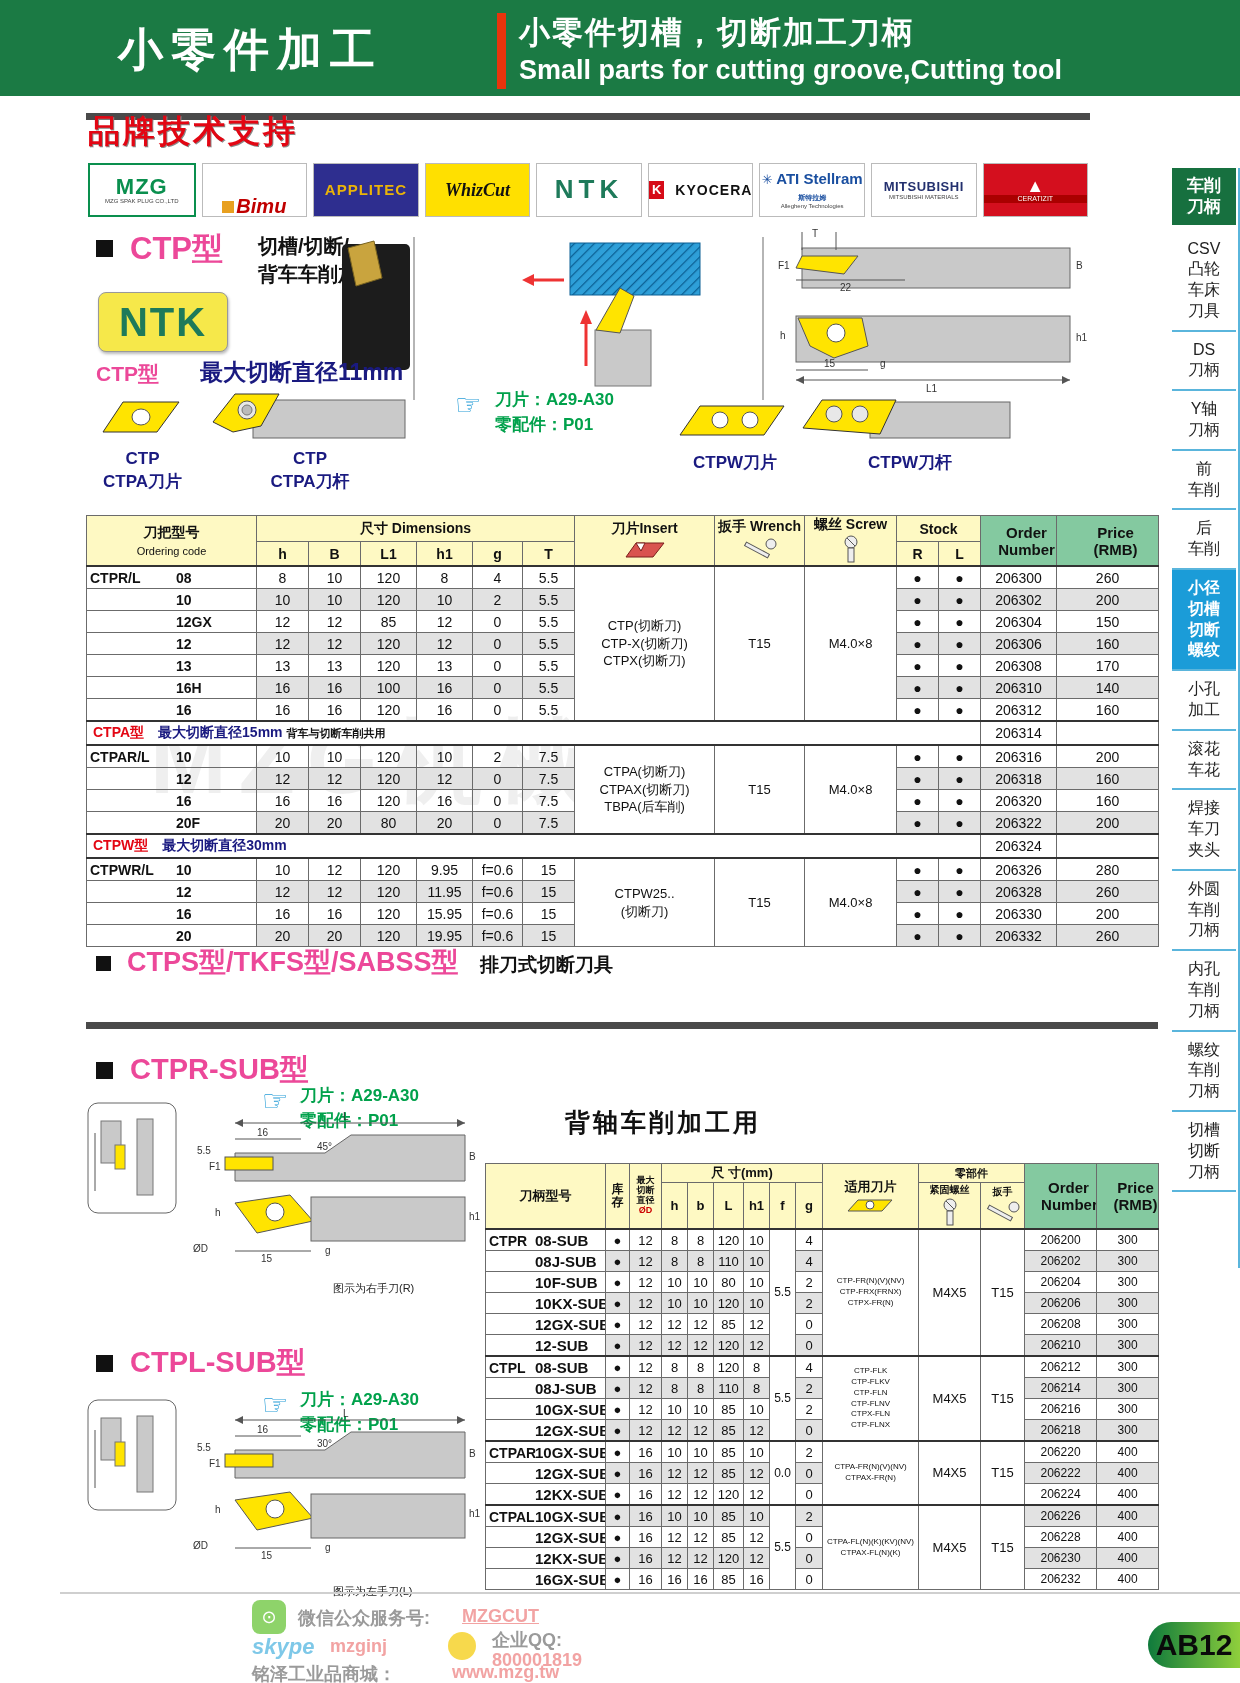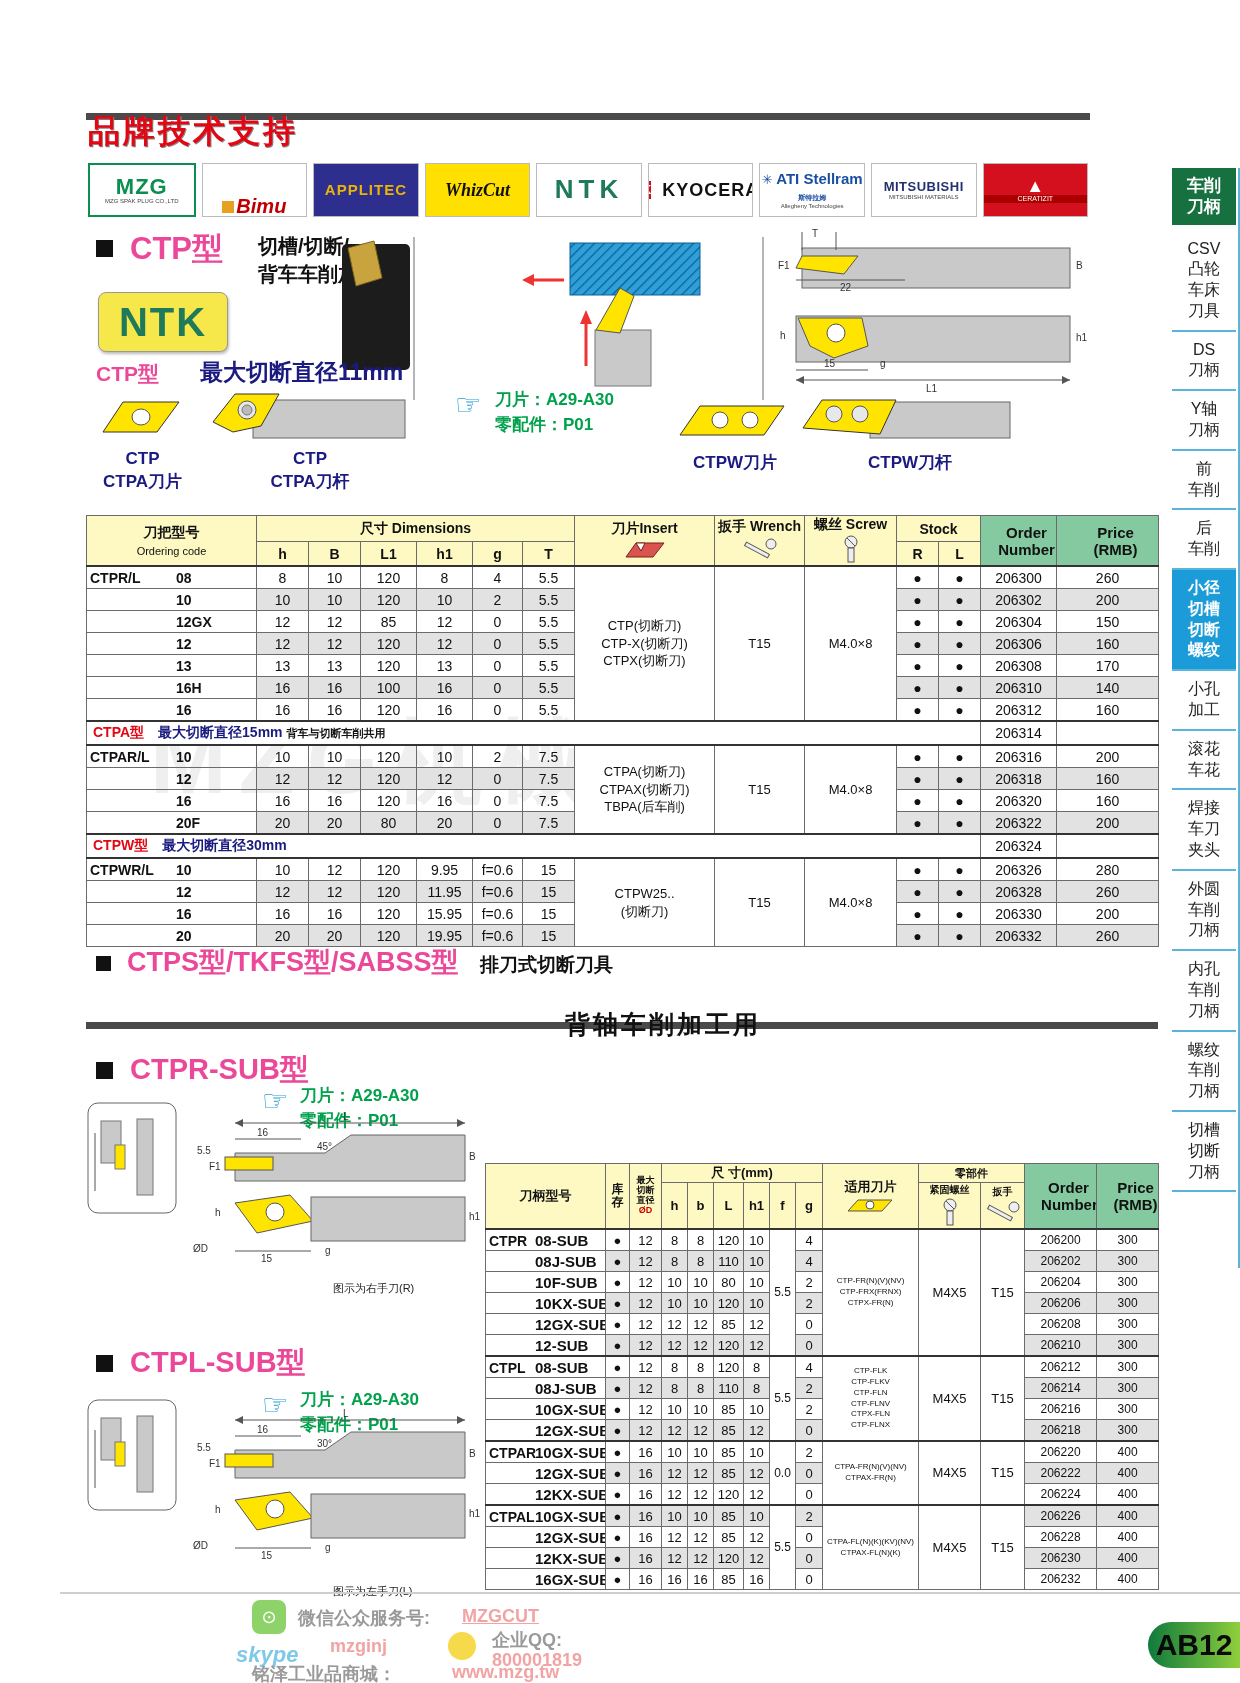--- a/index.html
+++ b/index.html
@@ -30,21 +30,21 @@
   .lg-bimu .sq{display:inline-block;width:12px;height:12px;background:#e8a020;margin-right:2px;}
   .lg-bimu .strip{background:#111;color:#fff;font-size:6px;width:100%;}
   .lg-applitec{background:#2e2e8f;}
   .lg-applitec .big{color:#eab308;font-size:15px;letter-spacing:1px;}
   .lg-whizcut{background:#ffe000;}
   .lg-whizcut .big{font-style:italic;font-size:18px;font-family:"Liberation Serif",serif;}
   .lg-ntk .big{color:#1e7a5a;font-size:26px;letter-spacing:5px;}
   .lg-kyocera{flex-direction:row;gap:3px;}
   .lg-kyocera .k{width:18px;height:18px;background:#d60b18;color:#fff;font-weight:bold;font-size:13px;
                  display:flex;align-items:center;justify-content:center;}
-  .lg-kyocera .big{font-size:18px;letter-spacing:1px;padding-left:8px;}
+  .lg-kyocera .big{font-size:14px;letter-spacing:1px;padding-left:8px;}
   .lg-ati .big{color:#1a4fa0;font-size:15px;}
   .lg-ati .star{color:#1a4fa0;font-size:13px;}
   .lg-mitsu .big{color:#23306e;font-size:13px;letter-spacing:.5px;}
   .lg-cera{background:#d40f1e;}
   .lg-cera .tri{color:#fff;font-size:18px;line-height:1;}
   .lg-cera .tiny{color:#fff;background:#a00;width:100%;font-size:7px;}
 
   
   .sidebar{left:1172px;top:168px;width:64px;display:flex;flex-direction:column;}
   .sb-top{background:#17703f;color:#fff;font-weight:bold;font-size:17px;text-align:center;
@@ -108,20 +108,26 @@
   .qq-ic{width:28px;height:28px;background:#f7d94c;border-radius:50%;}
   .badge{left:1148px;top:1622px;width:92px;height:46px;border-radius:23px 0 0 23px;
          background:linear-gradient(90deg,#0f7a3c,#8fcf3c);display:flex;align-items:center;
          justify-content:center;color:#0a0a0a;font-size:30px;font-weight:bold;}
 </style>
 </head>
 <body>
 
 <div class="page">
 
+  <div class="abs banner">
+    <div class="abs banner-title">小零件加工</div>
+    <div class="abs banner-bar"></div>
+    <div class="abs banner-sub1">小零件切槽，切断加工刀柄</div>
+    <div class="abs banner-sub2">Small parts for cutting groove,Cutting tool</div>
+  </div>
 
   <div class="abs divider" style="left:86px;top:113px;width:1004px;"></div>
   <div class="abs brand-title">品牌技术支持</div>
   <div class="abs logos" id="logos">
       <div class="logo lg-mzg">
         <div class="big">MZG</div>
         <div class="tiny">MZG SPAK PLUG CO.,LTD</div>
       </div>
       <div class="logo lg-bimu">
         <div class="big"><span class="sq"></span>Bimu</div>
@@ -537,21 +543,21 @@
     </table>
 
   <div class="abs bullet" style="left:96px;top:956px;width:15px;height:15px;"></div>
   <div class="abs red-head" style="left:127px;top:944px;font-size:27px;">CTPS型/TKFS型/SABSS型</div>
   <div class="abs" style="left:480px;top:952px;font-size:19px;font-weight:bold;">排刀式切断刀具</div>
 
   <div class="abs divider" style="left:86px;top:1022px;width:1072px;"></div>
 
   <div class="abs bullet" style="left:96px;top:1062px;"></div>
   <div class="abs red-head" style="left:130px;top:1050px;font-size:29px;">CTPR-SUB型</div>
-  <div class="abs" style="left:565px;top:1008px;font-size:25px;font-weight:bold;letter-spacing:3px;">背轴车削加工用</div>
+  <div class="abs" style="left:565px;top:1106px;font-size:25px;font-weight:bold;letter-spacing:3px;">背轴车削加工用</div>
   <div class="abs hand" style="left:262px;top:1086px;">☞</div>
   <div class="abs note" style="left:300px;top:1084px;">
     <div>刀片：A29-A30</div>
     <div>零配件：P01</div>
   </div>
 
   <div class="abs" style="left:85px;top:1093px;width:395px;height:210px;">
     <svg width="395" height="210">
       <rect x="3" y="10" width="88" height="110" rx="10" fill="none" stroke="#666"></rect>
       <rect x="16" y="28" width="20" height="42" fill="#c9c9c9" stroke="#777"></rect>
@@ -891,21 +897,21 @@
           <td style="font-size:12px;">206232</td>
           <td style="font-size:12px;">400</td>
         </tr>
       </tbody>
     </table>
 
   <div class="abs footer-line"></div>
   <div class="abs wechat-ic" style="left:252px;top:1600px;">⊙</div>
   <div class="abs foot-gray" style="left:298px;top:1606px;">微信公众服务号:</div>
   <div class="abs foot-pink" style="left:462px;top:1606px;"><u>MZGCUT</u></div>
-  <div class="abs skype-ic" style="left:236px;top:1634px;margin-top:8px;">skype</div>
+  <div class="abs skype-ic" style="left:252px;top:1634px;">skype</div>
   <div class="abs foot-pink" style="left:330px;top:1636px;">mzginj</div>
   <div class="abs qq-ic" style="left:448px;top:1632px;"></div>
   <div class="abs foot-gray" style="left:492px;top:1628px;">企业QQ:</div>
   <div class="abs foot-pink" style="left:492px;top:1650px;">800001819</div>
   <div class="abs foot-gray" style="left:252px;top:1662px;">铭泽工业品商城：</div>
   <div class="abs foot-pink" style="left:452px;top:1662px;">www.mzg.tw</div>
   <div class="abs badge">AB12</div>
 
 </div>
 

